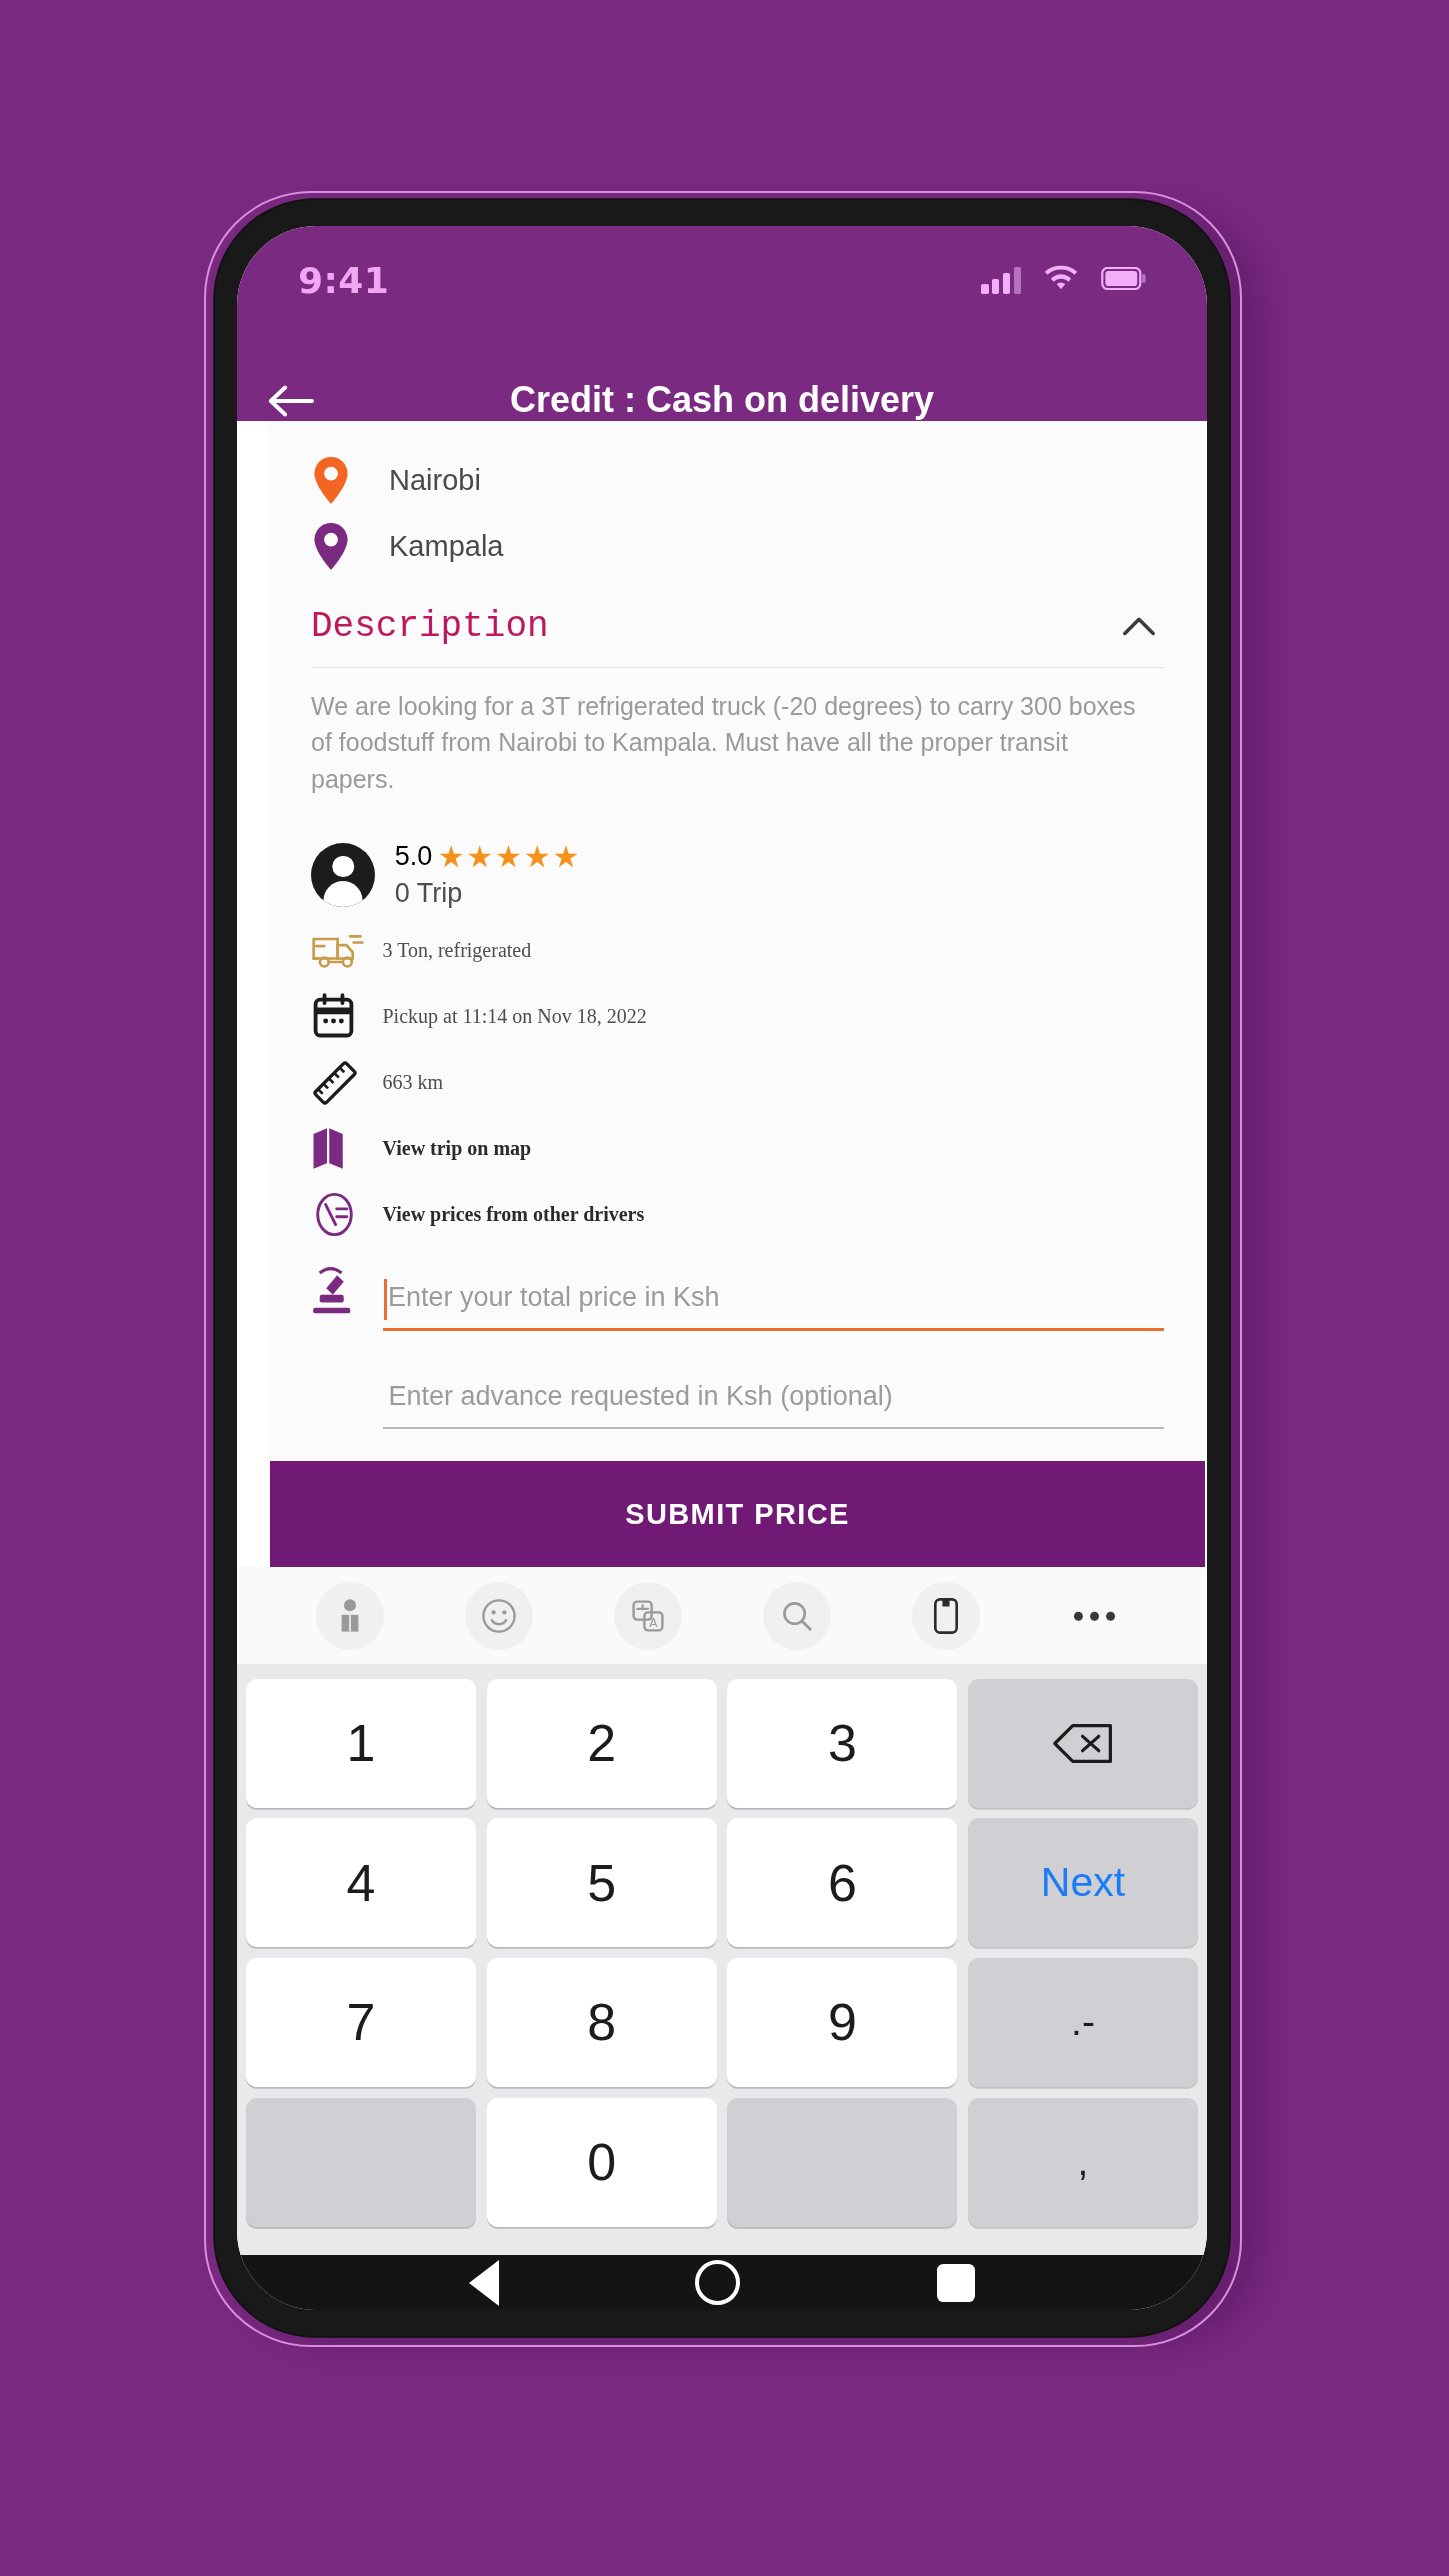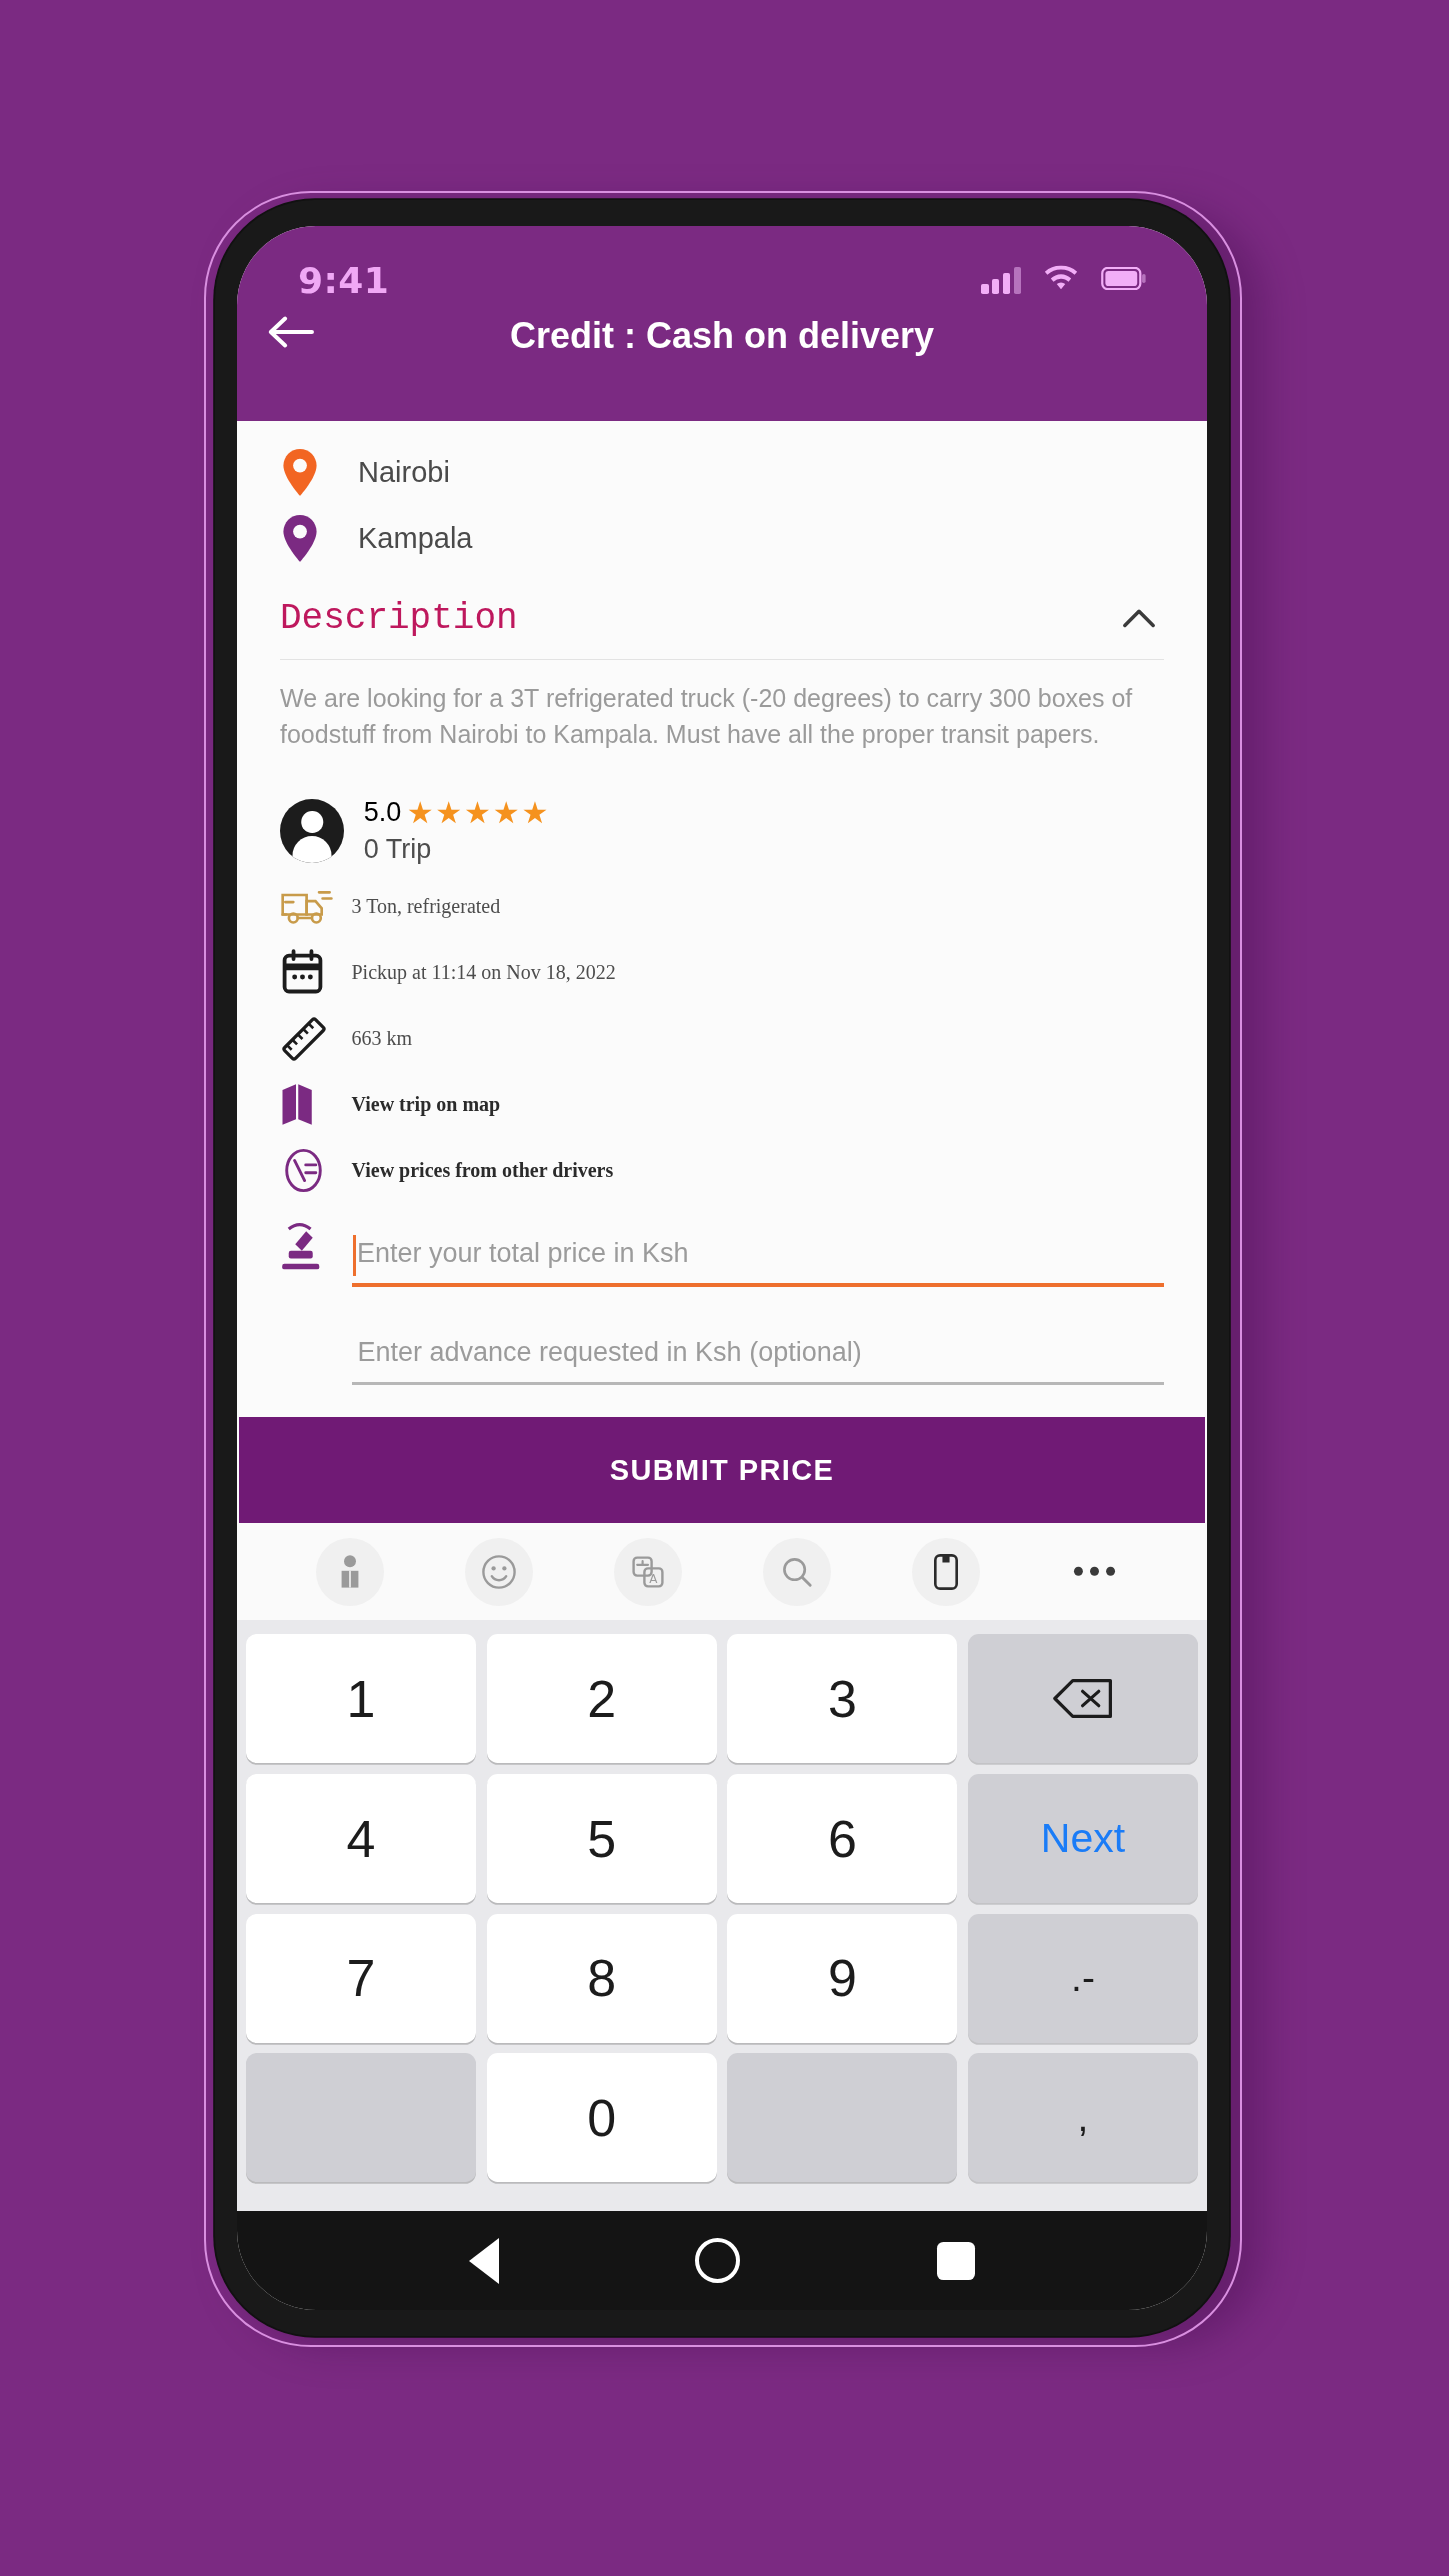--- a/index.html
+++ b/index.html
@@ -51,31 +51,31 @@
   .sig{ display:flex; align-items:flex-end; gap:3.6px; height:27px; }
   .sig i{ display:block; width:7.2px; background:#f2aef7; border-radius:1.8px; }
   .sig i:nth-child(1){height:9.8px}
   .sig i:nth-child(2){height:15px}
   .sig i:nth-child(3){height:20.6px}
   .sig i:nth-child(4){height:27px;background:#b673bd}
 
   
   .appbar{
     height:106px; background:#7B2A82;
-    display:flex; align-items:flex-start; position:relative; flex:0 0 auto;
+    display:flex; align-items:flex-end; position:relative; flex:0 0 auto;
   }
   .back-btn{ width:107px; display:flex; align-items:center; justify-content:center; cursor:pointer;}
   .appbar-title{
     position:absolute; left:0; right:0; text-align:center;
     color:#fff; font-size:36px; font-weight:bold; pointer-events:none;
     font-family:"Liberation Sans", sans-serif;
   }
 
   
-  .content{ background:#fbfbfb; flex:0 0 auto; padding:0 0 0 0; }
+  .content{ background:#fbfbfb; flex:0 0 auto; padding:8px 0 0 0;margin-left:31px; }
 
   .loc-row{ display:flex; align-items:center; padding:0 0 0 43px; height:70px;}
   .loc-row:first-child{ padding-top:21.5px; height:82px;}
   .pin{ width:39px; display:flex; justify-content:center; }
   .loc-label{ font-size:29px; color:#4a4a4a; margin-left:39px;
               font-family:"Liberation Sans", sans-serif;}
 
   .desc-head{
     display:flex; align-items:center; justify-content:space-between;
     padding:25px 50px 19.7px 43px;

